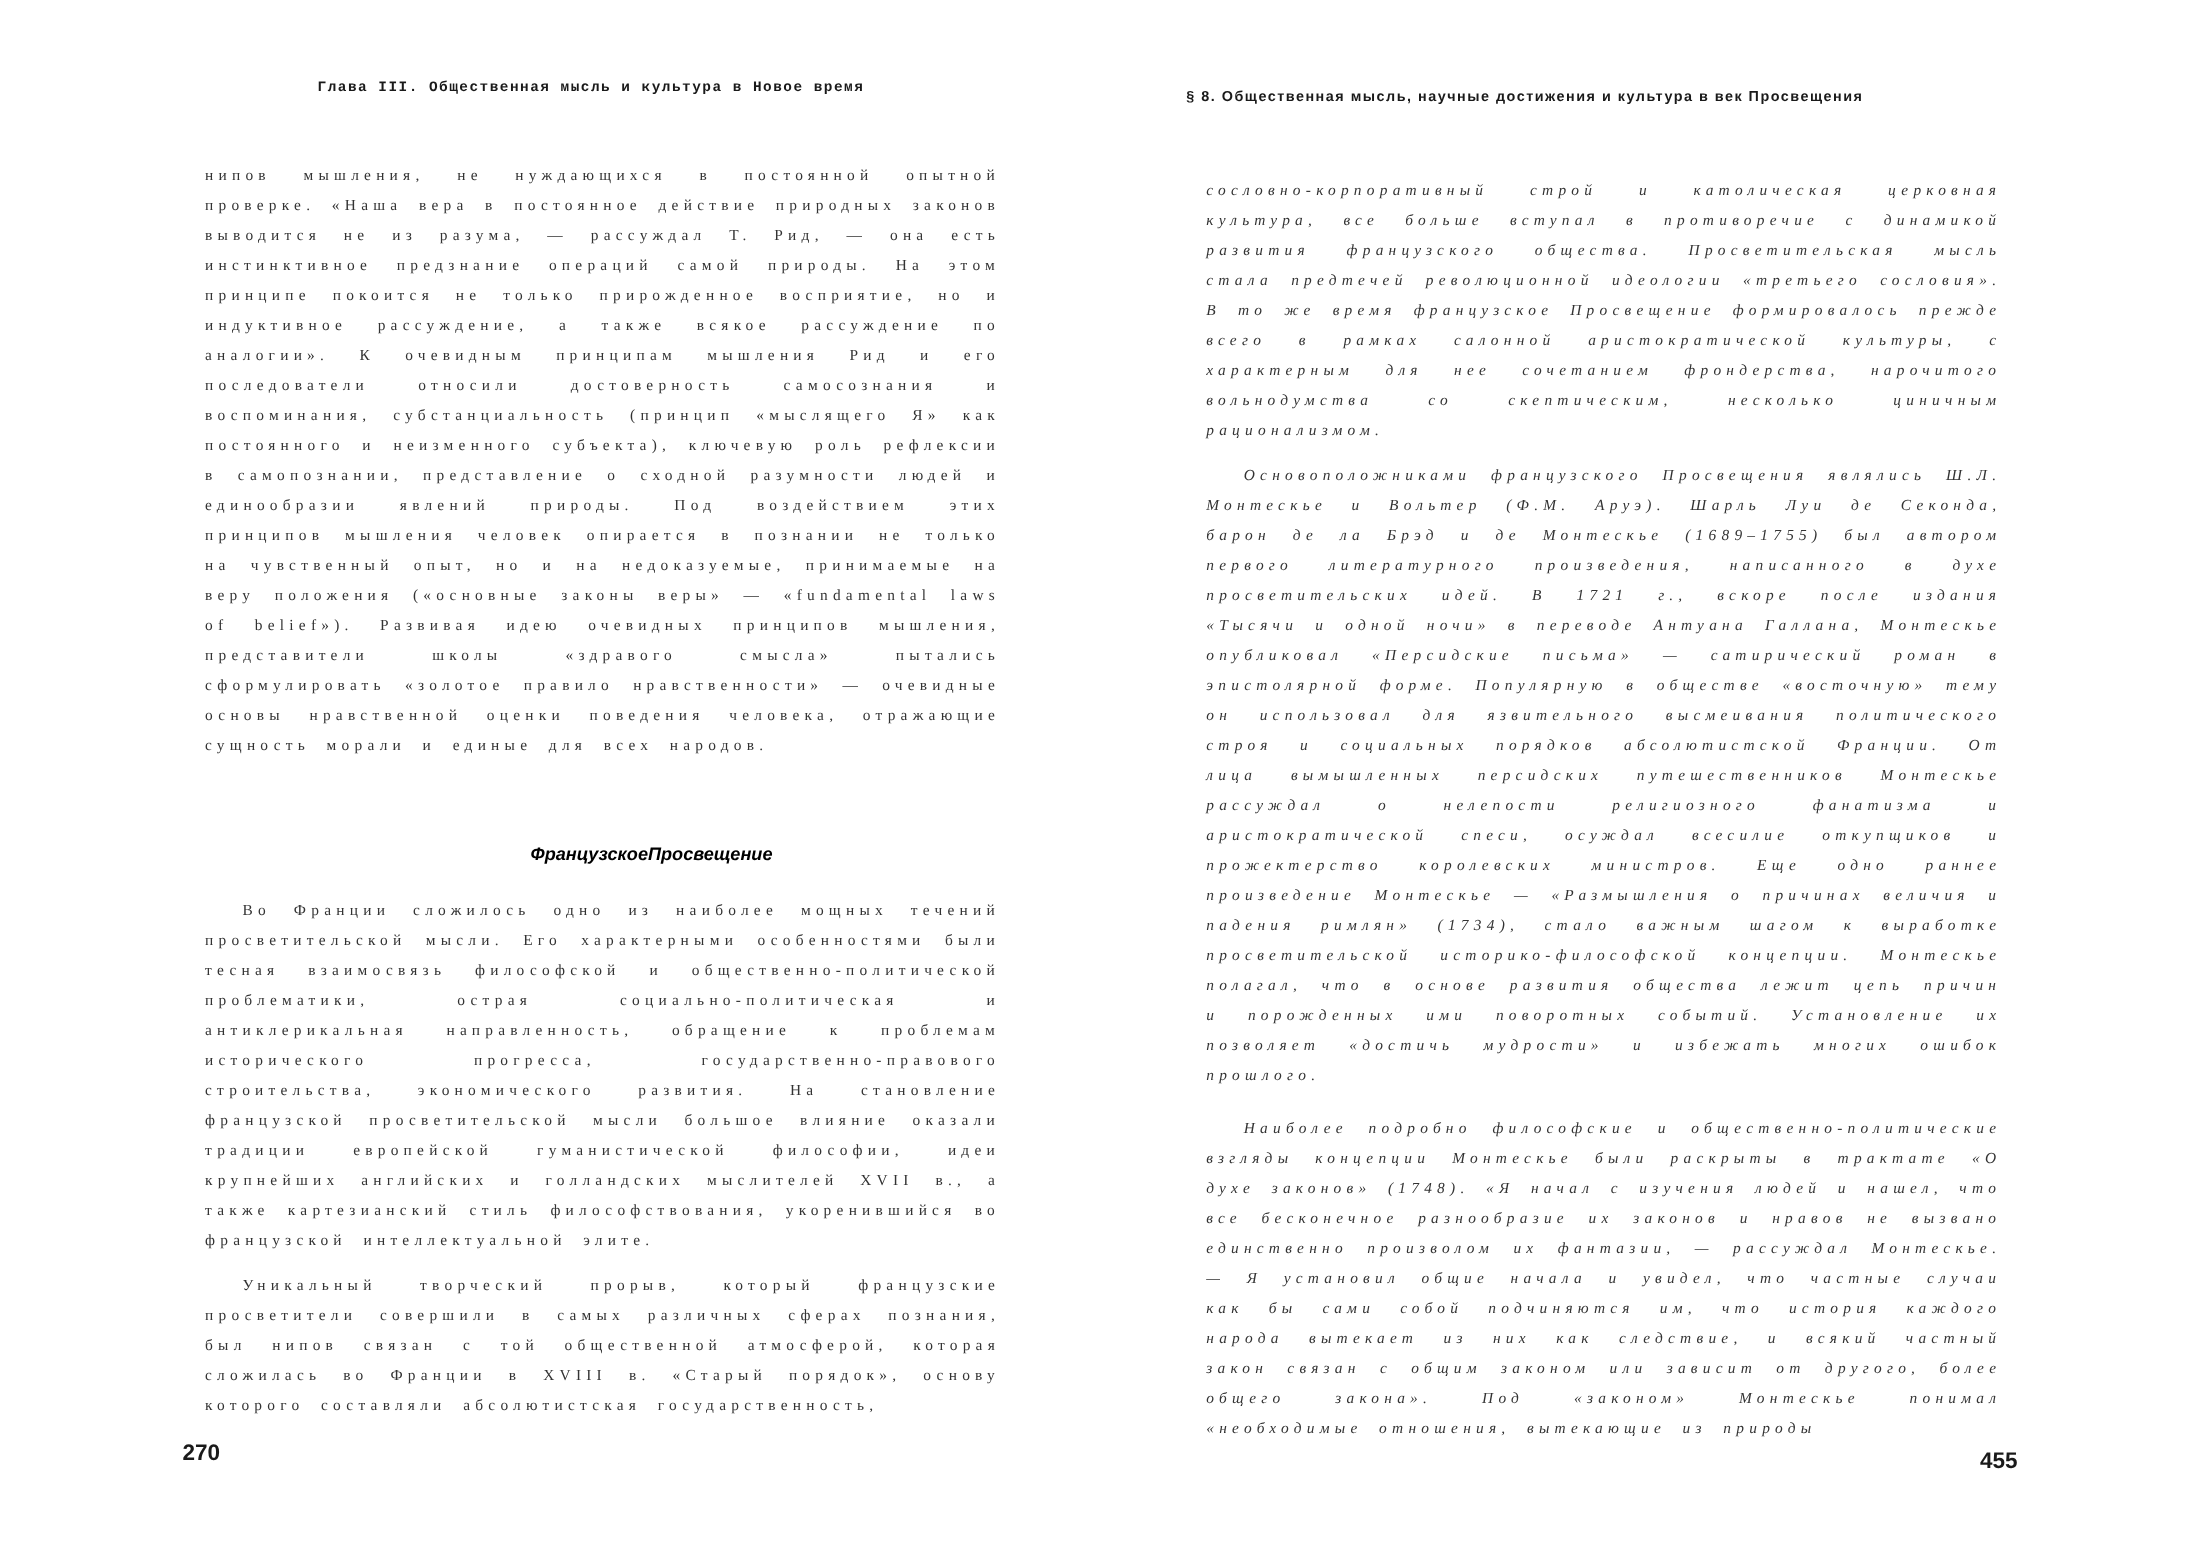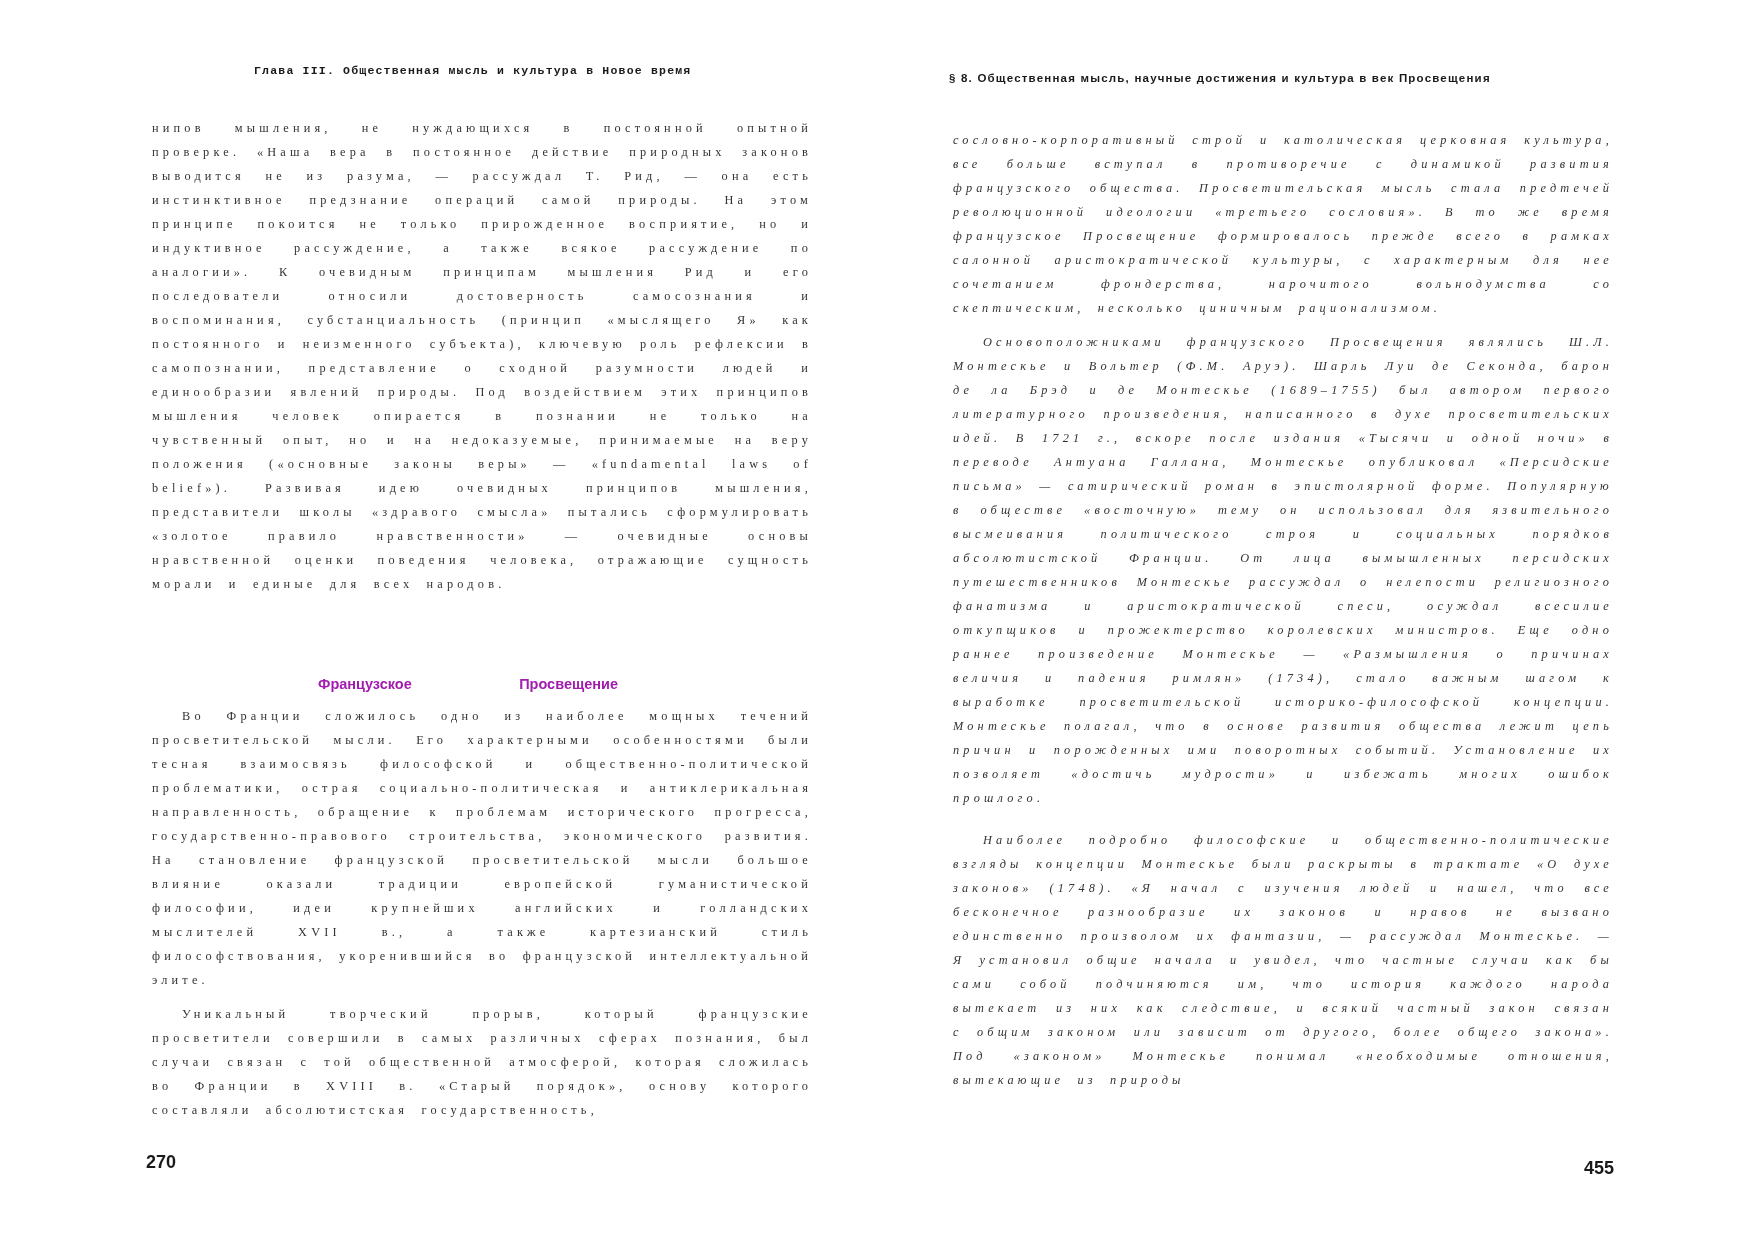--- a/index.html
+++ b/index.html
@@ -9,26 +9,26 @@
   .page.left { left: 0; width: 877px; }
   .page.right { left: 877px; width: 877px; }
   .running-head { position: absolute; font-family: "Liberation Sans", sans-serif;
          font-weight: bold; font-size: 11.5px; letter-spacing: 1.2px; color: #1a1a1a; white-space: nowrap; }
   .left .running-head { top: 64px; left: 254px; font-family: Liberation Mono, monospace; }
   .right .running-head { top: 72px; left: 72px; }
   .body-text { position: absolute; font-size: 12.3px; line-height: 24px; letter-spacing: 4.2px;
          word-spacing: 6px; text-align: justify; color: #333; }
   .left .body-text { left: 152px; width: 660px; }
   .right .body-text { left: 76px; width: 660px; font-style: italic; }
-  .body-text p { margin: 0; }
+  .body-text p { margin: 12px; }
   .body-text p.indent { text-indent: 30px; }
   .para-gap { margin-top: 10px !important; }
   .section-title { position: absolute; top: 676px; left: 318px; width: 300px;
-         font-family: "Liberation Sans", sans-serif; font-weight: bold;
-         font-size: 14.5px; color: #a21caf; display: flex; justify-content: space-between; }
+         font-family: "Liberation Sans", sans-serif; font-style: italic; font-weight: bold;
+         font-size: 14.5px; color: #000000; display: flex; justify-content: flex-end; }
   .section-title span:first-child { margin-right: 0; }
   .page-number { position: absolute; font-family: "Liberation Sans", sans-serif;
          font-weight: bold; font-size: 18px; color: #1a1a1a; }
   .left .page-number { left: 146px; top: 1152px; }
   .right .page-number { left: 707px; top: 1158px; }
 </style>
 </head>
 <body>
 
 <div class="page left">
@@ -38,21 +38,21 @@
     <p>нипов мышления, не нуждающихся в постоянной опытной проверке. «Наша вера в постоянное действие природных законов выводится не из разума, — рассуждал Т. Рид, — она есть инстинктивное предзнание операций самой природы. На этом принципе покоится не только прирожденное восприятие, но и индуктивное рассуждение, а также всякое рассуждение по аналогии». К очевидным принципам мышления Рид и его последователи относили достоверность самосознания и воспоминания, субстанциальность (принцип «мыслящего Я» как постоянного и неизменного субъекта), ключевую роль рефлексии в самопознании, представление о сходной разумности людей и единообразии явлений природы. Под воздействием этих принципов мышления человек опирается в познании не только на чувственный опыт, но и на недоказуемые, принимаемые на веру положения («основные законы веры» — «fundamental laws of belief»). Развивая идею очевидных принципов мышления, представители школы «здравого смысла» пытались сформулировать «золотое правило нравственности» — очевидные основы нравственной оценки поведения человека, отражающие сущность морали и единые для всех народов.</p>
   </div>
 
   <div class="section-title">
     <span>Французское</span>
     <span>Просвещение</span>
   </div>
 
   <div class="body-text" style="top:704px;">
     <p class="indent">Во Франции сложилось одно из наиболее мощных течений просветительской мысли. Его характерными особенностями были тесная взаимосвязь философской и общественно-политической проблематики, острая социально-политическая и антиклерикальная направленность, обращение к проблемам исторического прогресса, государственно-правового строительства, экономического развития. На становление французской просветительской мысли большое влияние оказали традиции европейской гуманистической философии, идеи крупнейших английских и голландских мыслителей XVII в., а также картезианский стиль философствования, укоренившийся во французской интеллектуальной элите.</p>
-    <p class="indent para-gap">Уникальный творческий прорыв, который французские просветители совершили в самых различных сферах познания, был случаи связан с той общественной атмосферой, которая сложилась во Франции в XVIII в. «Старый порядок», основу которого составляли абсолютистская государственность,</p>
+    <p class="indent para-gap">Уникальный творческий прорыв, который французские просветители совершили в самых различных сферах познания, был нипов связан с той общественной атмосферой, которая сложилась во Франции в XVIII в. «Старый порядок», основу которого составляли абсолютистская государственность,</p>
   </div>
 
   <div class="page-number">270</div>
 </div>
 
 <div class="page right">
   <div class="running-head">§ 8. Общественная мысль, научные достижения и культура в век Просвещения</div>
 
   <div class="body-text" style="top:128px;">
     <p>сословно-корпоративный строй и католическая церковная культура, все больше вступал в противоречие с динамикой развития французского общества. Просветительская мысль стала предтечей революционной идеологии «третьего сословия». В то же время французское Просвещение формировалось прежде всего в рамках салонной аристократической культуры, с характерным для нее сочетанием фрондерства, нарочитого вольнодумства со скептическим, несколько циничным рационализмом.</p>

